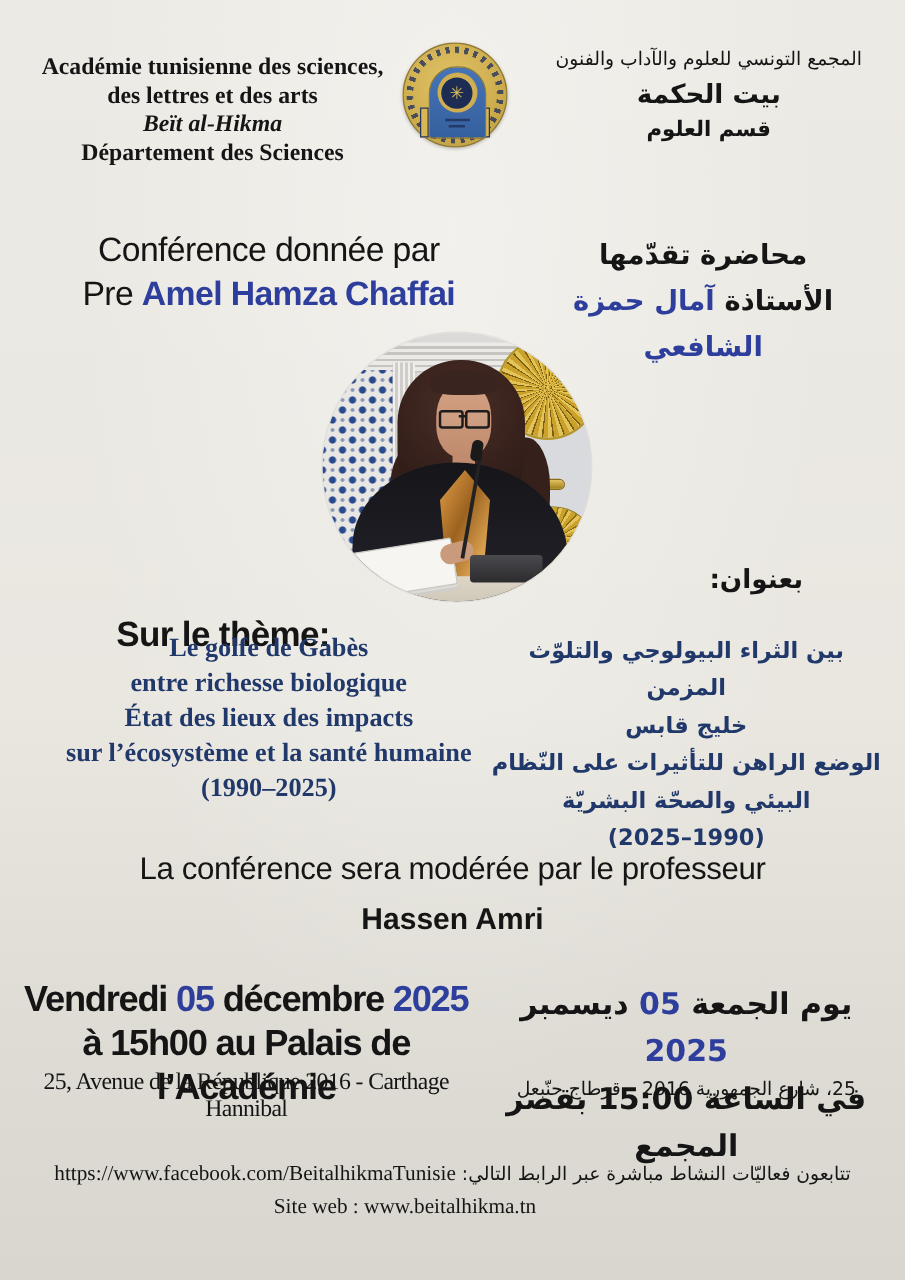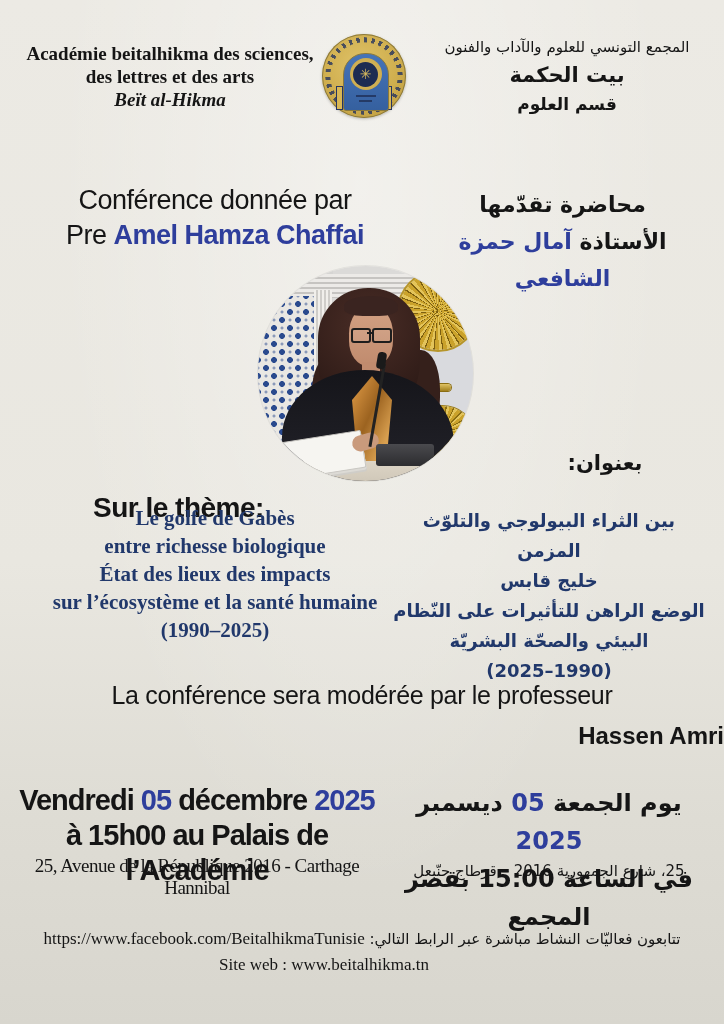--- a/index.html
+++ b/index.html
@@ -105,42 +105,43 @@
     background:linear-gradient(180deg,#4a4a4e,#2c2c2f);}
 
   
   .thm-h-fr{left:93px;top:451px;font-size:28px;font-weight:bold;letter-spacing:-.5px;margin-top:41px;}
   .thm-h-ar{left:540px;top:451px;width:130px;font-size:21px;font-weight:bold;text-align:center;}
   .thm-fr{left:45px;top:504px;width:340px;font-weight:bold;font-size:21px;line-height:28px;}
   .thm-ar{left:388px;top:506px;width:322px;font-weight:bold;font-size:18px;line-height:30px;}
 
   
   .mod1{left:0;top:681px;width:724px;font-size:25px;letter-spacing:-.3px;}
-  .mod2{left:0;top:722px;width:724px;font-size:24px;font-weight:bold;text-align:right;}
+  .mod2{left:0;top:722px;width:724px;font-size:24px;font-weight:bold;}
 
   
   .evt-fr{left:14px;top:783px;width:366px;font-weight:bold;font-size:29px;line-height:35px;letter-spacing:-1px;}
   .evt-fr-addr{left:14px;top:855px;width:366px;font-size:19px;font-weight:normal;letter-spacing:-.5px;}
   .evt-ar{left:388px;top:784px;width:322px;font-weight:bold;font-size:24px;line-height:38px;}
   .evt-ar-addr{left:388px;top:862px;width:322px;font-size:15px;font-weight:normal;}
 
   
   .ft1{left:0;top:929px;width:724px;font-size:15px;}
   .ft1 .url{font-family:"Liberation Serif",serif;font-size:17px;}
   .ft2{left:0;top:955px;width:648px;font-size:17px;}
 </style>
 </head>
 <body>
 
 <div class="poster">
 
   <div class="abs hdr-fr serif ctr">
-    <div>Académie beitalhikma des sciences,</div>
+    <div>Académie tunisienne des sciences,</div>
     <div>des lettres et des arts</div>
     <div class="it">Beït al-Hikma</div>
+    <div>Département des Sciences</div>
   </div>
 
   <div class="abs logo">
     <div class="logo-ring"></div>
     <div class="logo-rim"></div>
     <div class="logo-pillar pl"></div>
     <div class="logo-pillar pr"></div>
     <div class="logo-arch">
       <div class="logo-medal">
         <div class="logo-disc">✳</div>

